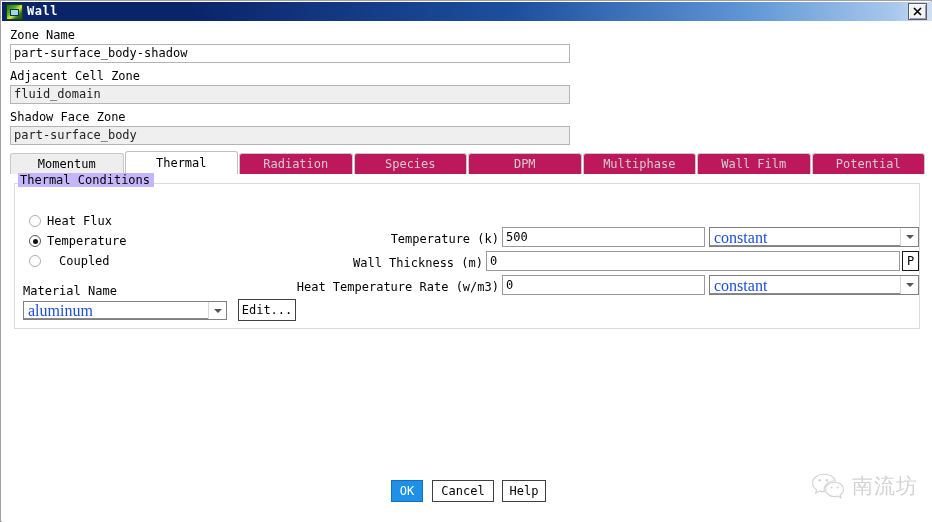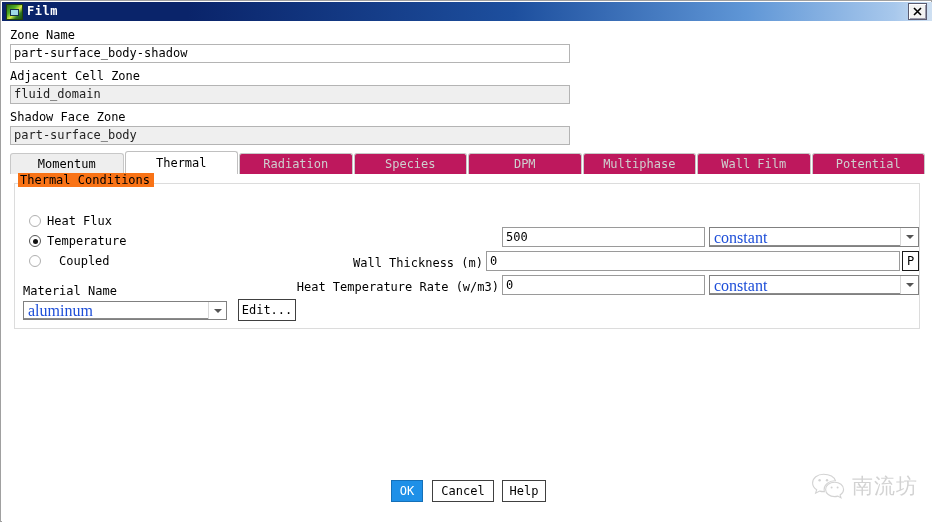--- a/index.html
+++ b/index.html
@@ -158,21 +158,21 @@
     position: absolute;
     left: 12px; top: 162px;
     width: 906px; height: 146px;
     box-sizing: border-box;
     border: 1px solid #dcdcdc;
     background: #ffffff;
   }
   #group-title {
     position: absolute;
     left: 16px; top: 152px;
-    background: #f97316;
+    background: #c4b5fd;
     padding: 0 4px 0 2px;
     font-family: "DejaVu Sans Mono", "Liberation Mono", monospace;
     font-size: 12px;
     color: #000000;
     z-index: 3;
     white-space: nowrap;
   }
 
   
   .radio-row {
@@ -297,21 +297,21 @@
     white-space: nowrap;
   }
 </style>
 </head>
 <body>
 
 <div id="window">
 
   <div id="titlebar">
     <div id="title-icon"></div>
-    <div id="title-text">Film</div>
+    <div id="title-text">Wall</div>
     <div id="title-spacer"></div>
     <div id="close-button">
       <svg width="9" height="9" viewBox="0 0 9 9">
         <path d="M1,1 L8,8 M8,1 L1,8" stroke="#000000" stroke-width="1.6" fill="none"></path>
       </svg>
     </div>
   </div>
 
   <div id="content">
 
@@ -351,20 +351,21 @@
         <span class="radio-label">Coupled</span>
       </div>
 
       <div class="field-label" style="left:8px; top:100px;">Material Name</div>
       <div class="combo boxy" style="left:8px; top:117px; width:204px; height:19px;">
         <span class="combo-value">aluminum</span>
         <span class="combo-arrow"></span>
       </div>
       <div class="push-button" style="left:223px; top:115px; width:58px; height:22px;">Edit...</div>
 
+      <div class="field-label" style="left:240px; top:48px; width:244px; text-align:right;">Temperature (k)</div>
       <div class="textbox" style="left:487px; top:43px; width:203px; height:20px; border-color:#9a9a9a; line-height:18px;">500</div>
       <div class="combo boxy" style="left:694px; top:43px; width:210px; height:20px;">
         <span class="combo-value">constant</span>
         <span class="combo-arrow"></span>
       </div>
 
       <div class="field-label" style="left:240px; top:72px; width:228px; text-align:right;">Wall Thickness (m)</div>
       <div class="textbox" style="left:471px; top:67px; width:414px; height:20px; border-color:#9a9a9a; line-height:18px;">0</div>
       <div class="push-button" style="left:887px; top:67px; width:17px; height:20px; border-color:#1a1a1a;">P</div>
 

